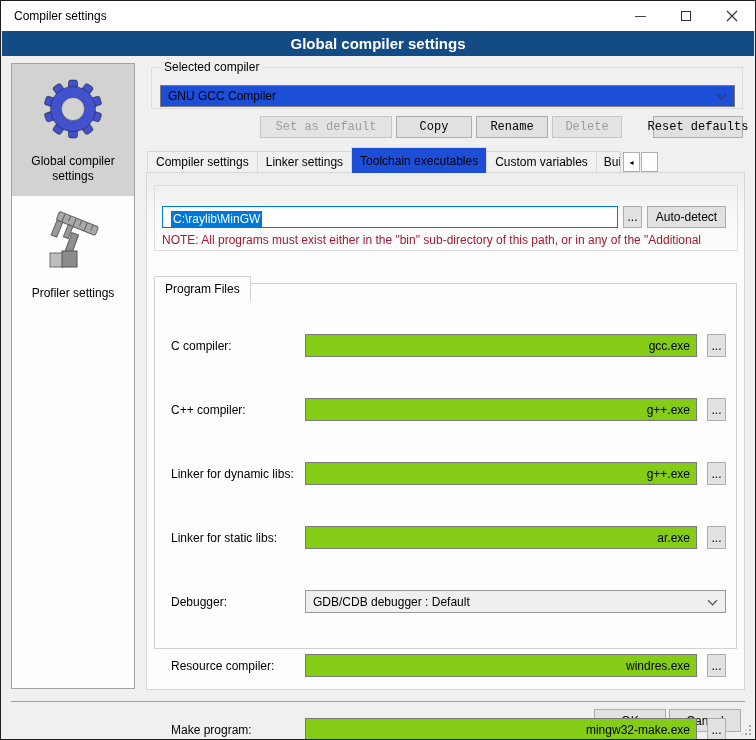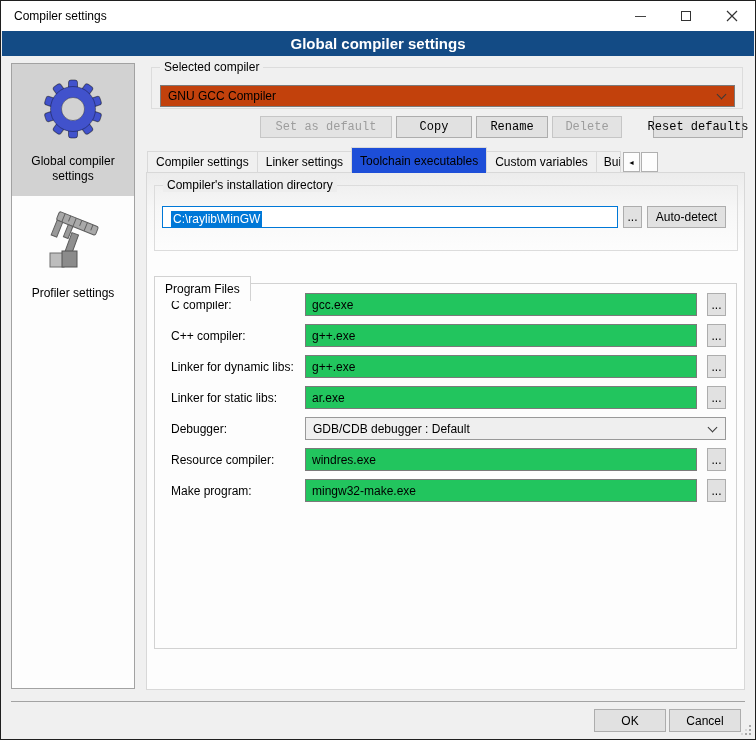--- a/index.html
+++ b/index.html
@@ -23,31 +23,31 @@
   .sidebar{position:absolute;left:10px;top:62px;width:124px;height:626px;background:#fdfdfd;
     border:1px solid #a2a2a2;}
   .side-item{display:flex;flex-direction:column;align-items:center;text-align:center;padding:13px 4px 12px;}
   .side-item.selected{background:#d2d2d2;}
   .icon64{width:64px;height:64px;flex:none;}
   .side-label{margin-top:13px;line-height:15px;}
   
   .groupbox{position:absolute;border:1px solid #dcdcdc;}
   .legend{position:absolute;top:-8px;left:8px;padding:0 4px;background:#f0f0f0;white-space:nowrap;}
   
-  .combo{display:flex;align-items:center;background:#c2410c;border:1px solid #7a7a7a;
+  .combo{display:flex;align-items:center;background:#1d4ed8;border:1px solid #7a7a7a;
     padding:0 24px 0 7px;position:relative;white-space:nowrap;overflow:hidden;}
   .combo.gray{background:#efefef;border-color:#999;}
   .chev{position:absolute;right:9px;top:50%;width:7px;height:7px;
     border-right:1px solid #3a3a3a;border-bottom:1px solid #3a3a3a;
     transform:translateY(-72%) rotate(45deg);}
   .btn{height:22px;background:#e1e1e1;border:1px solid #adadad;font-size:12px;
     display:flex;align-items:center;justify-content:center;cursor:default;white-space:nowrap;}
   .btn.disabled{color:#9d9d9d;border-color:#c6c6c6;background:#e3e3e3;}
-  .field-input{height:23px;border:1px solid #7a7a7a;background:#22c55e;padding:0 6px;
-    font-family:"Liberation Sans",sans-serif;font-size:12px;color:#000;}
+  .field-input{height:23px;border:1px solid #7a7a7a;background:#84cc16;padding:0 6px;
+    font-family:"Liberation Sans",sans-serif;font-size:12px;color:#000;text-align:right;}
   
   .sel-comp-group{left:150px;top:66px;width:592px;height:42px;}
   .sel-comp-combo{position:absolute;left:8px;right:7px;top:17px;height:22px;}
   .btnrow{position:absolute;left:150px;top:115px;width:592px;height:26px;display:flex;font-family:Liberation Mono, monospace;}
   .b-setdefault{width:132px;margin-left:109px;}
   .b-copy{width:76px;margin-left:4px;}
   .b-rename{width:72px;margin-left:4px;}
   .b-delete{width:70px;margin-left:4px;}
   .b-reset{width:90px;margin-left:auto;}
   
@@ -73,21 +73,21 @@
   .autodetect-btn{position:absolute;top:20px;left:492px;width:79px;height:22px;}
   .note{position:absolute;left:7px;top:47px;right:2px;color:#9e1b32;white-space:nowrap;overflow:hidden;}
   
   .subtabs{position:absolute;left:7px;top:103px;height:25px;display:flex;align-items:flex-end;z-index:3;}
   .subtab{height:21px;background:#ebebeb;border:1px solid #d2d2d2;border-bottom:1px solid #d2d2d2;
     padding:0 10px;display:flex;align-items:center;margin-left:-1px;white-space:nowrap;cursor:default;}
   .subtab:first-child{margin-left:0;}
   .subtab.active{height:25px;background:#fdfdfd;border-bottom:none;z-index:4;position:relative;}
   .subpanel{position:absolute;left:7px;top:110px;width:583px;height:366px;background:#fdfdfd;
     border:1px solid #d2d2d2;padding:9px 10px 0 16px;z-index:2;}
-  .field-row{display:flex;align-items:center;height:23px;margin-bottom:8px;}
+  .field-row{display:flex;align-items:center;height:23px;margin-bottom:8px;margin-top:41px;}
   .field-label{width:134px;flex:none;}
   .field-row .field-input{flex:1;min-width:0;}
   .mini-browse{width:19px;height:23px;margin-left:10px;flex:none;}
   .field-row .combo.gray{flex:1;height:23px;}
   
   .divider{position:absolute;left:10px;right:10px;top:700px;height:1px;background:#a3a3a3;}
   .footer{position:absolute;top:708px;right:14px;display:flex;gap:3px;margin-left:8px;}
   .footer .btn{width:72px;height:23px;}
   .grip{position:absolute;right:3px;bottom:3px;}
 </style>
@@ -186,26 +186,26 @@
       <div class="scroll-btn">
           <span>◄</span>
         </div>
       <div class="scroll-btn"></div>
     </div>
   </div>
 
   <div class="panel">
 
     <div class="dir-group">
-      <span class="legend">Compiler's installation directory</span>
       <div class="path-input">
         <span class="path-sel">C:\raylib\MinGW</span>
       </div>
       <div class="btn browse-btn">...</div>
       <div class="btn autodetect-btn">Auto-detect</div>
+      <div class="note">NOTE: All programs must exist either in the "bin" sub-directory of this path, or in any of the "Additional</div>
     </div>
 
     <div class="subtabs">
       <div class="subtab active">Program Files</div>
     </div>
 
     <div class="subpanel">
 
       <div class="field-row">
         <span class="field-label">C compiler:</span>

